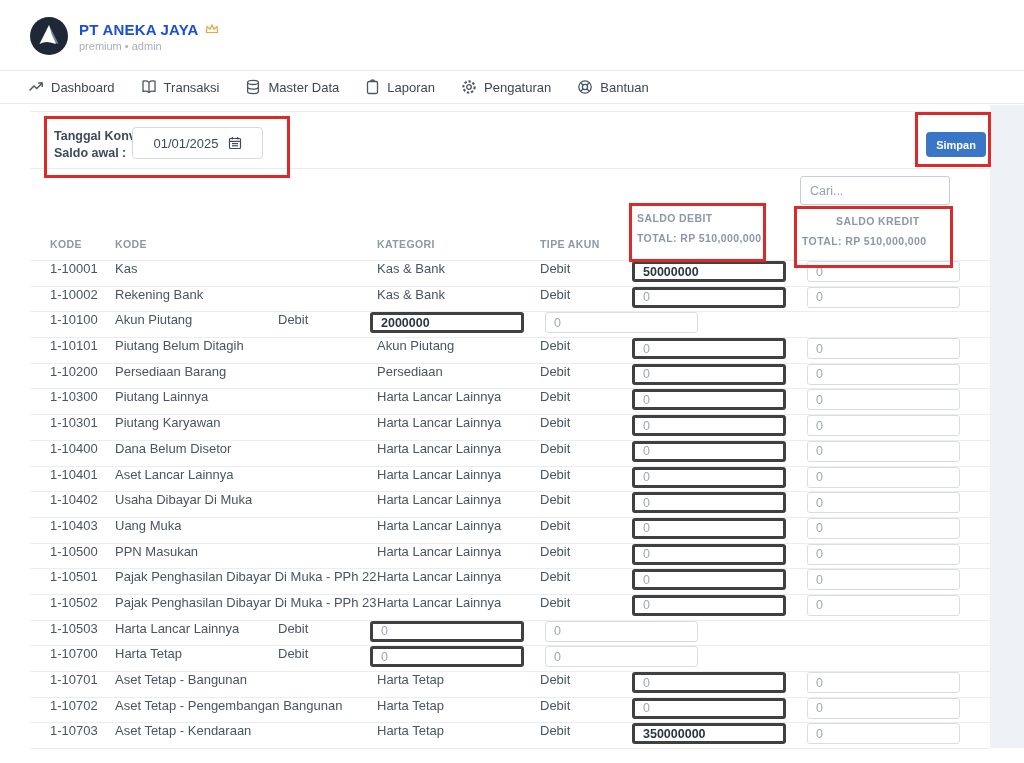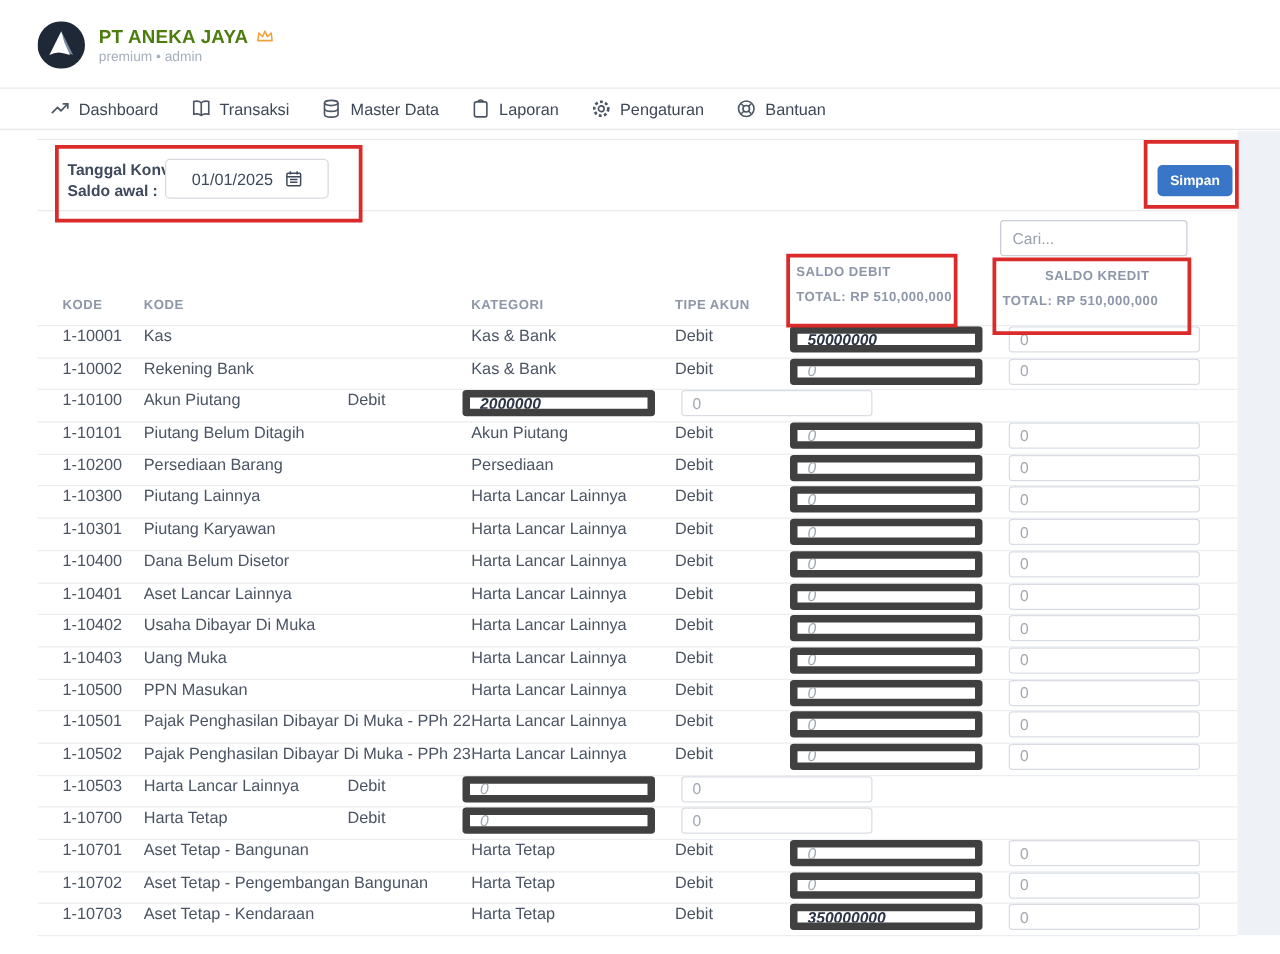--- a/index.html
+++ b/index.html
@@ -6,27 +6,27 @@
   html,body { background:#fff; }
   body { font-family:"Liberation Sans", sans-serif; }
   .page { position:relative; width:1024px; height:763px; background:#fff; overflow:hidden; }
 
   
   .app-header { position:absolute; left:0; top:0; width:1024px; height:70px; background:#fff; }
   .brand { position:absolute; left:30px; top:17px; display:flex; align-items:center; }
   .logo { width:38px; height:38px; flex:0 0 auto; }
   .brand-text { margin-left:11px; }
   .brand-row { display:flex; align-items:center; gap:6px; }
-  .company-name { font-size:15px; font-weight:bold; color:#4d7c0f; letter-spacing:.2px; }
+  .company-name { font-size:15px; font-weight:bold; color:#1d4ed8; letter-spacing:.2px; }
   .subtitle { font-size:11px; color:#a6afbd; margin-top:2px; }
 
   
   .nav { position:absolute; left:0; top:70px; width:1024px; height:34px;
          border-top:1px solid #e8eaee; border-bottom:1px solid #e6e8ec;
-         display:flex; align-items:center; padding-left:40px; gap:26px; background:#fff; }
+         display:flex; align-items:center; padding-left:28px; gap:26px; background:#fff; }
   .nav-item { display:flex; align-items:center; gap:7px; color:#3d4756; font-size:13px; cursor:pointer; text-decoration:none; }
   .nav-item svg { display:block; }
 
   
   .right-strip { position:absolute; left:990px; top:105px; width:34px; height:643px; background:#eef1f6; }
   .hline { position:absolute; height:1px; background:#e9ebef; }
   .card-top { left:30px; top:111px; width:960px; }
   .toolbar-divider { left:30px; top:168px; width:960px; }
 
   
@@ -68,21 +68,21 @@
   .row { display:flex; height:25.7px; border-bottom:1px solid #ebedf0;
          font-size:13px; color:#4a5463; }
   .c-kode { width:85px; padding-left:20px; }
   .c-nama { width:262px; }
   .c-kategori { width:163px; }
   .c-tipe { width:92px; }
   .c-debit { width:175px; }
   .c-kredit { width:153px; }
   .amt { width:154px; height:21px; border-radius:3px; padding-left:8px;
          font-size:12.5px; font-family:"Liberation Sans",sans-serif; color:#a0a8b2; background:#fff; }
-  .amt-debit { border:6px solid #404040;font-style:italic; }
+  .amt-debit { border:3px solid #404040; }
   .amt-kredit { border:1px solid #d9dde3; width:153px; }
   .amt.filled { color:#2c3544; font-weight:bold; }
 </style>
 </head>
 <body>
 
 <div class="page">
 
   <div class="app-header">
     <div class="brand">

